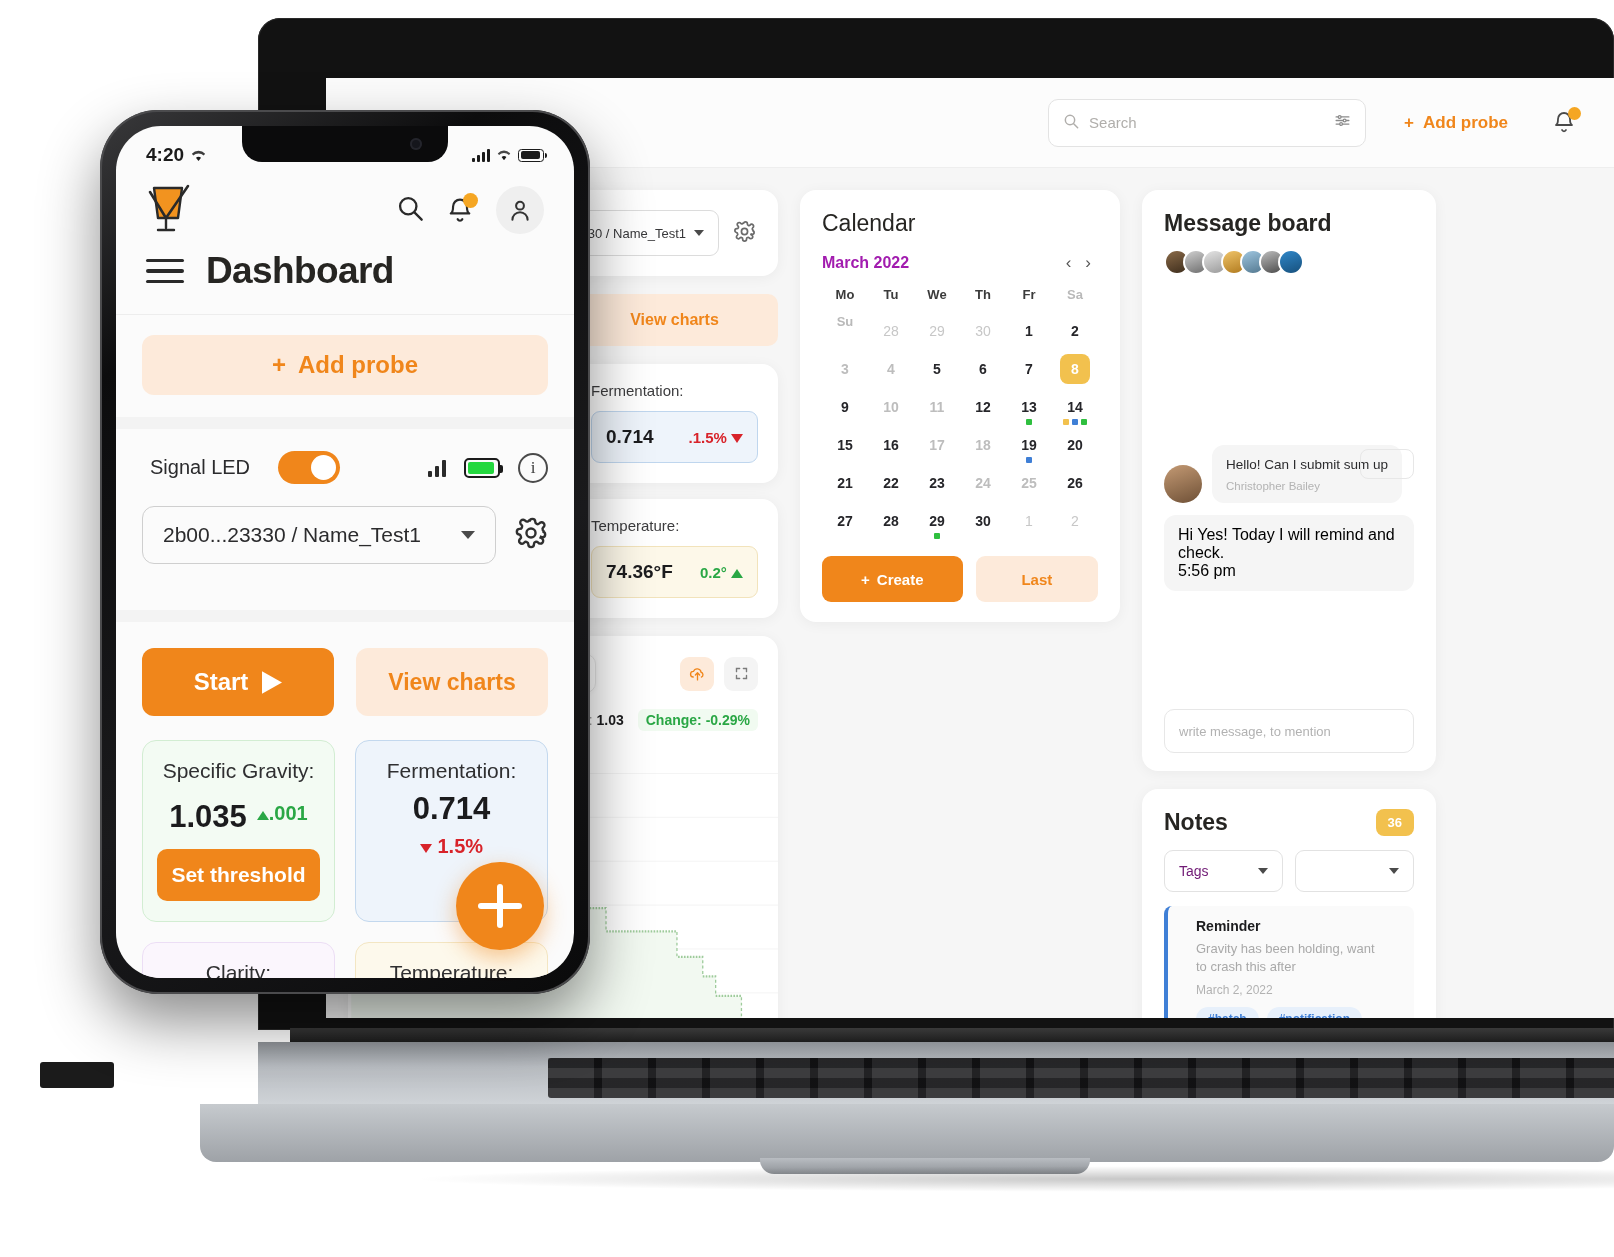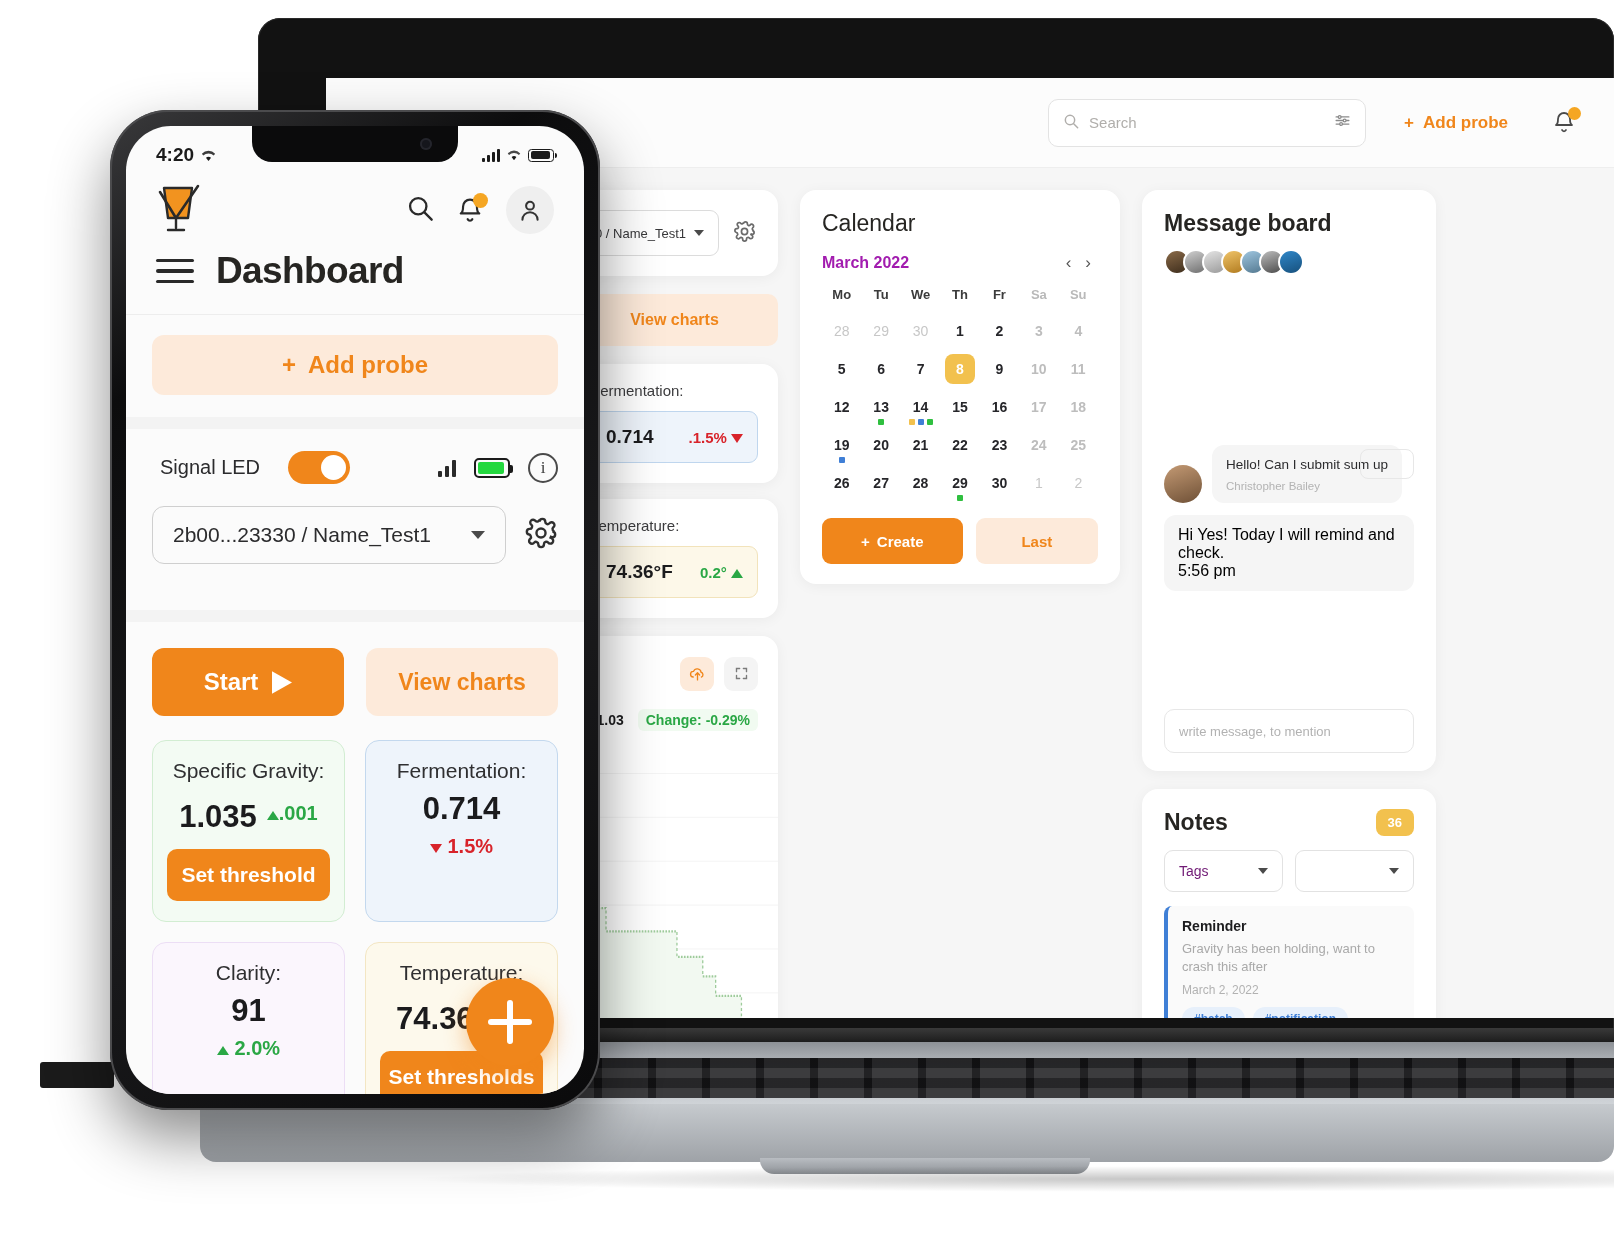--- a/index.html
+++ b/index.html
@@ -137,21 +137,21 @@
   .chart-stats .lr b { color:#1c1c1e; }
   .chart-stats .ch { color:#2aa745; background:#f1fbf1; padding:3px 8px; border-radius:6px; font-weight:600; }
   .chart-plot { position:absolute; left:0; right:0; top:118px; bottom:0; }
 
   
   .cal-card { padding: 20px 22px; }
   .cal-title { font-size: 23px; font-weight: 400; color:#262522; }
   .cal-nav { display:flex; align-items:center; margin-top: 16px; }
   .cal-month { font-size: 16px; font-weight:700; color:#a21caf; flex:1; }
   .cal-arrow { color:#565656; font-size: 17px; padding: 0 7px; }
-  .cal-grid { display:grid; grid-template-columns: repeat(7, 1fr); row-gap: 4px; margin-top: 14px; }
+  .cal-grid { display:grid; grid-template-columns: repeat(6, 1fr); row-gap: 4px; margin-top: 14px; }
   .cal-dow { text-align:center; font-size:13px; color:#3b3b3b; font-weight:700; padding-bottom:8px; }
   .cal-dow.wk { color:#b9b9b9; }
   .cal-cell { position:relative; height: 34px; display:flex; align-items:center; justify-content:center;
               font-size:14px; color:#26262a; font-weight:600; }
   .cal-cell.mut { color:#c7c7c7; font-weight:500; }
   .cal-cell.wk  { color:#bdbdbd; }
   .cal-cell.sel { }
   .cal-cell.sel span.num { background:#f2c14e; color:#fff; width:30px; height:30px; border-radius:8px;
                            display:flex; align-items:center; justify-content:center; }
   .dots { position:absolute; bottom:-1px; left:50%; transform:translateX(-50%); display:flex; gap:3px; }
@@ -180,33 +180,33 @@
   .msg-input .ph { font-size:13px; color:#b2b2b2; }
 
   
   .notes-card { margin-top: 18px; padding: 20px 22px; }
   .notes-head { display:flex; align-items:center; }
   .notes-title { font-size:23px; font-weight:700; color:#262522; flex:1; }
   .notes-badge { background:#f2c14e; color:#fff; font-size:13px; font-weight:700; padding:6px 12px; border-radius:8px; }
   .notes-filters { display:flex; gap:12px; margin-top:14px; }
   .notes-sel { flex:1; height:42px; border:1px solid #e2e2e2; border-radius:9px; display:flex; align-items:center; padding:0 14px; gap:8px; }
   .notes-sel .txt { font-size:14px; color:#701a75; flex:1; }
-  .note { margin-top:14px; background:#fafafa; border-radius:8px; border-left:4px solid #3f7fd6; padding:12px 14px; }
+  .note { margin-top:14px; background:#fafafa; border-radius:8px; border-left:4px solid #3f7fd6; padding:12px 28px; }
   .note h4 { font-size:14px; color:#1c1c1e; font-weight:700; }
   .note p { font-size:13px; color:#a9a9a9; margin-top:6px; line-height:1.35; }
   .note .date { font-size:12px; color:#b2b2b2; margin-top:8px; }
   .tagrow { display:flex; gap:8px; margin-top:10px; }
   .tag { background:#e7f0fb; color:#3f7fd6; font-size:12px; font-weight:600; padding:5px 12px; border-radius:14px; }
 
   .chev { width:0;height:0;border-left:5px solid transparent;border-right:5px solid transparent;border-top:6px solid #4a4a4a; }
   .tri-up { width:0;height:0;border-left:6px solid transparent;border-right:6px solid transparent;border-bottom:9px solid currentColor; display:inline-block; }
   .tri-dn { width:0;height:0;border-left:6px solid transparent;border-right:6px solid transparent;border-top:9px solid currentColor; display:inline-block; }
 
   
-  .phone { position:absolute; left:110px; top:110px; width:490px; height:1000px; z-index: 20; }
+  .phone { position:absolute; left:100px; top:110px; width:490px; height:884px; z-index: 20; }
   .phone-body {
     position:absolute; inset:0; border-radius: 58px;
     background: linear-gradient(145deg,#3a3a3c,#0c0c0d 22%,#1a1a1c 60%,#0a0a0b);
     box-shadow: 0 28px 60px rgba(0,0,0,.45), 0 0 0 2px #4b4b4d inset;
   }
   .phone-screen {
     position:absolute; left:16px; top:16px; right:16px; bottom:16px;
     border-radius: 45px; background:#fbfbfb; overflow:hidden;
   }
   .notch {

